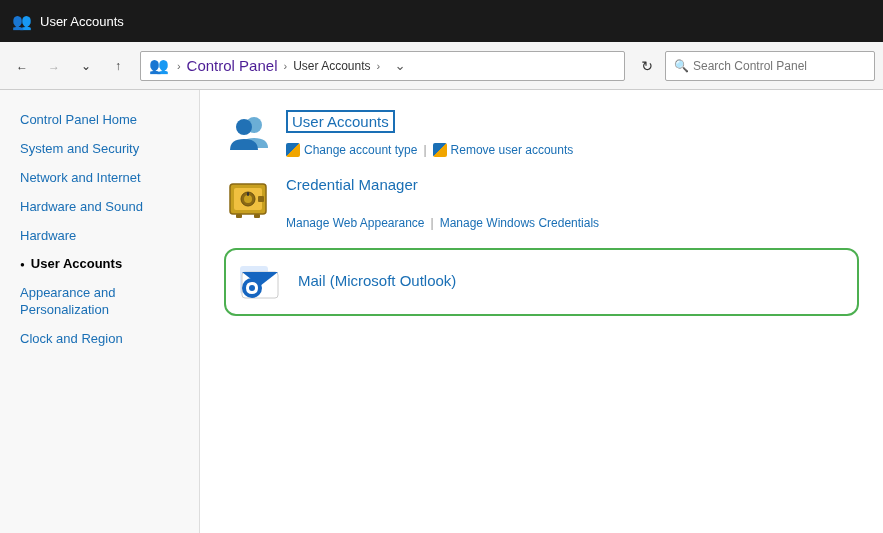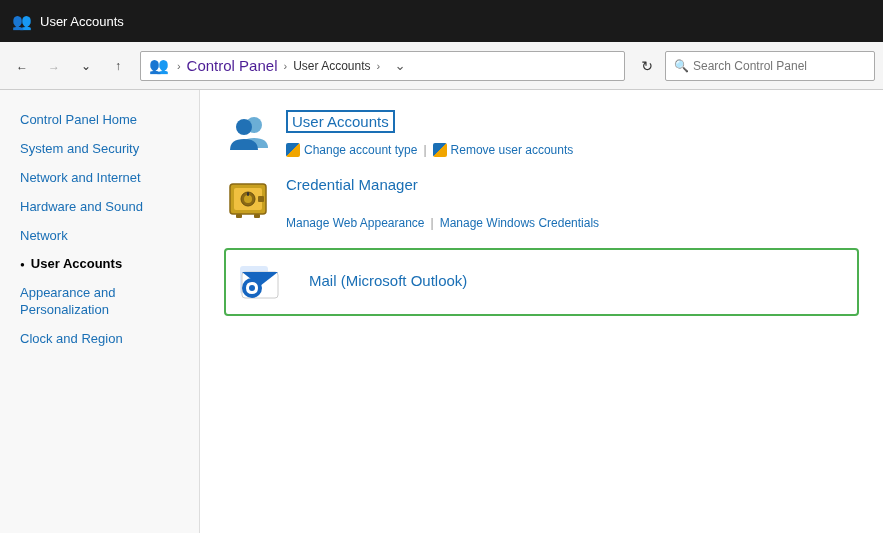--- a/index.html
+++ b/index.html
@@ -235,25 +235,25 @@
       width: 14px;
       height: 14px;
       background: linear-gradient(135deg, #1a6fb5 50%, #f0a500 50%);
       border-radius: 2px;
       flex-shrink: 0;
     }
 
     
     .mail-highlight {
       border: 2px solid #4CAF50;
-      border-radius: 4px;
+      border-radius: 12px;
       padding: 8px 10px;
       display: flex;
       align-items: center;
-      gap: 25px;
+      gap: 14px;
       margin-bottom: 18px;
     }
 
     
     .icon-users {
       position: relative;
       width: 48px;
       height: 48px;
     }
     .icon-users svg { width: 100%; height: 100%; }
@@ -308,21 +308,21 @@
     <div class="sidebar-item">
       <span>System and Security</span>
     </div>
     <div class="sidebar-item">
       <span>Network and Internet</span>
     </div>
     <div class="sidebar-item">
       <span>Hardware and Sound</span>
     </div>
     <div class="sidebar-item">
-      <span>Network</span>
+      <span>Hardware</span>
     </div>
     <div class="sidebar-item active">
       <span class="bullet">●</span>
       <span>User Accounts</span>
     </div>
     <div class="sidebar-item">
       <span>Appearance and Personalization</span>
     </div>
     <div class="sidebar-item">
       <span>Clock and Region</span>

